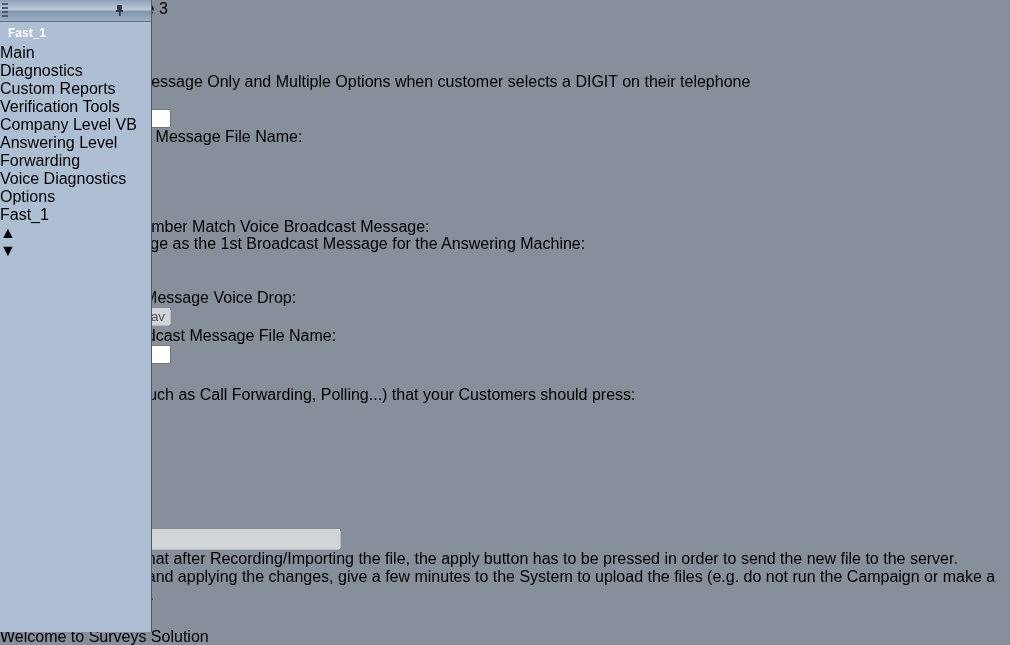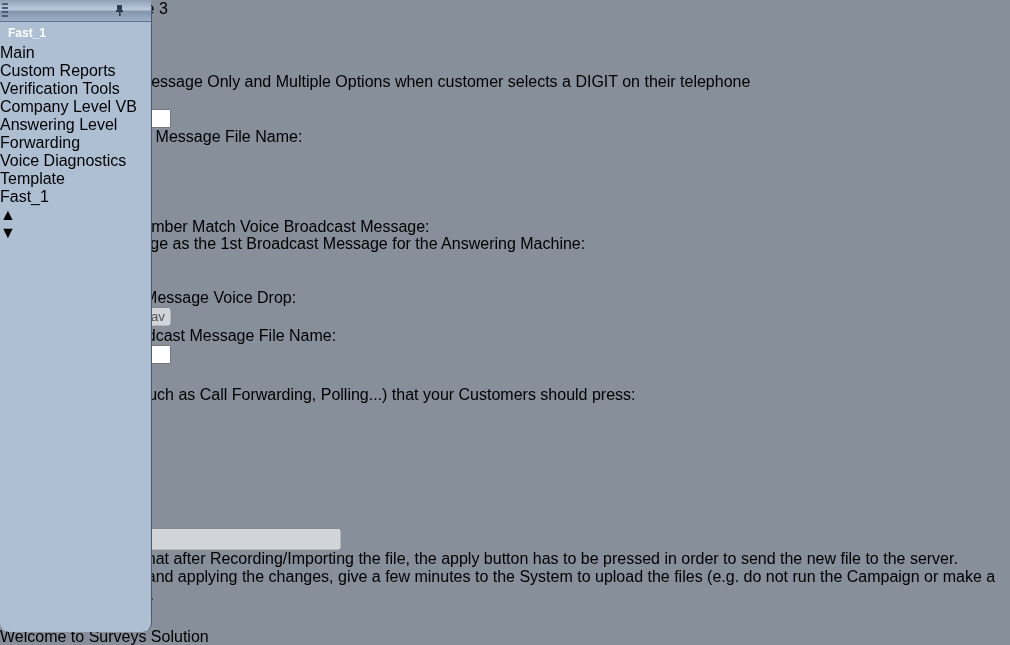--- a/index.html
+++ b/index.html
@@ -1,21 +1,21 @@
 <!DOCTYPE html>
 <html><head>
 <meta charset="utf-8">
 <style>
   * { margin:0; padding:0; box-sizing:border-box; }
   html,body { width:1010px; height:645px; overflow:hidden; }
   body { font-family:"Liberation Sans", sans-serif; background:#868f9a; position:relative; }
   #app { position:relative; width:1010px; height:645px; }
 
   
-  .sidebar { position:absolute; left:0; top:0; width:152px; height:632px; background:#aebfd4; border-right:1px solid #4a5a70;border-radius:9px; }
+  .sidebar { position:absolute; left:0; top:0; width:152px; height:632px; background:#aebfd4; border-right:1px solid #4a5a70; }
   .sb-header { position:relative; height:22px; background:linear-gradient(180deg,#8ea0b8 0%,#bcc9da 45%,#8296ae 55%,#9dafc4 100%); border-bottom:1px solid #5d7090; }
   .grip-dots { position:absolute; left:2px; top:3px; width:8px; }
   .grip-dots i { display:block; width:6px; height:2px; background:#4d5d75; margin-bottom:2px; }
   .pin-icon { position:absolute; right:26px; top:4px; }
   .sb-selected { height:22px; line-height:22px; padding-left:8px; font-size:12px; font-weight:bold; color:#ffffff; background:linear-gradient(180deg,#6f9cd4 0%,#3f6dab 48%,#2d5causes 0; background:linear-gradient(180deg,#6f9cd4 0%,#3f6dab 48%,#2e5b96 52%,#3c68a4 100%); border-top:1px solid #dce6f2; border-bottom:1px solid #24497c; }
   .sb-list { height:297px; background:#fdfdfd; border-bottom:1px solid #8a9ab0; }
   .sb-splitter { height:9px; background:linear-gradient(180deg,#b6c4d6,#9fb1c8); display:flex; align-items:center; justify-content:center; gap:2px; cursor:row-resize; }
   .sb-splitter i { width:2px; height:2px; background:#44566e; display:block; }
   .sb-nav { }
   .nav-item { height:26px; line-height:24px; padding-left:8px; font-size:12px; font-weight:bold; color:#16375e;
@@ -131,27 +131,28 @@
         <rect x="3" y="1" width="5" height="5" rx="1" fill="#2e3b4e"></rect>
         <rect x="2" y="6" width="7" height="2" fill="#2e3b4e"></rect>
         <rect x="5" y="8" width="1.6" height="4" fill="#2e3b4e"></rect>
       </svg>
     </div>
     <div class="sb-selected">Fast_1</div>
     <div class="sb-list"></div>
     <div class="sb-splitter"><i></i><i></i><i></i><i></i><i></i><i></i><i></i><i></i></div>
     <div class="sb-nav">
       <div class="nav-item">Main</div>
+      <div class="nav-item">Diagnostics</div>
       <div class="nav-item">Custom Reports</div>
       <div class="nav-item">Verification Tools</div>
       <div class="nav-item">Company Level VB</div>
       <div class="nav-item">Answering Level</div>
       <div class="nav-item">Forwarding</div>
       <div class="nav-item">Voice Diagnostics</div>
-      <div class="nav-item">Template</div>
+      <div class="nav-item">Options</div>
       <div class="nav-item orange">Fast_1</div>
     </div>
     <div class="sb-footer">
       <div class="sb-chevrons">▲<br>▼</div>
     </div>
   </div>
 
   
   <div class="window">
     <div class="titlebar">

